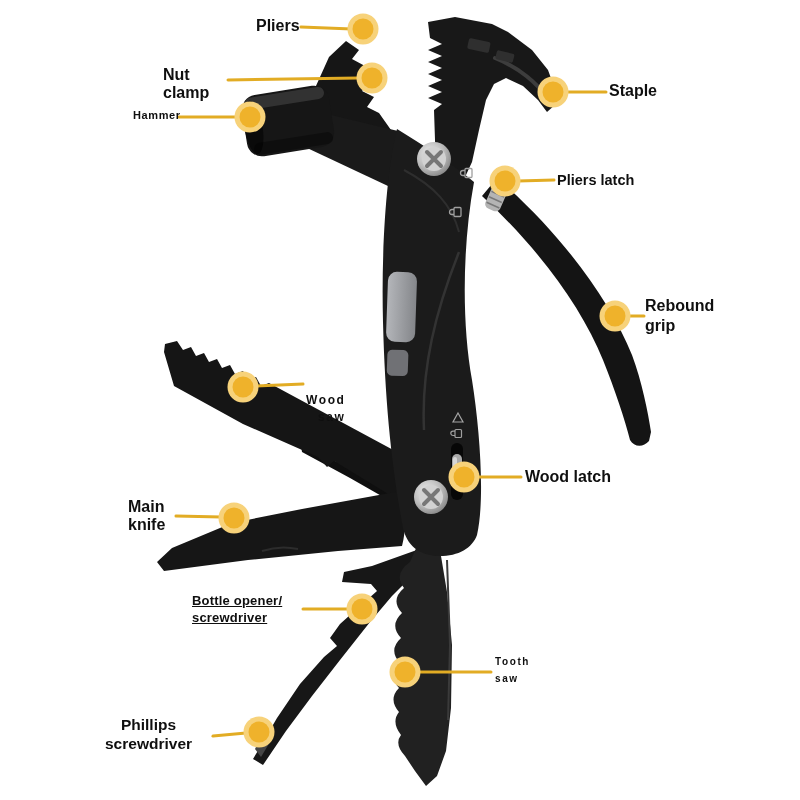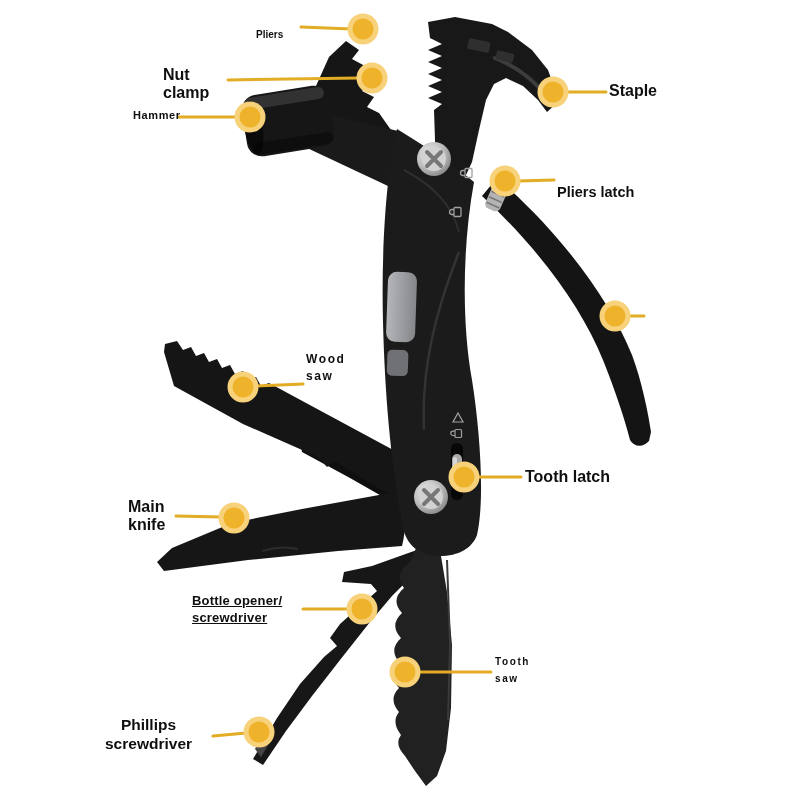--- a/index.html
+++ b/index.html
@@ -6,27 +6,27 @@
   body{width:800px;height:800px;font-family:"Liberation Sans",sans-serif;}
   .stage{position:relative;width:800px;height:800px;background:#fff;overflow:hidden;}
   .stage svg{position:absolute;left:0;top:0;}
   .label{
     position:absolute;
     white-space:pre-line;
     font-weight:700;
     color:#0f0f0f;
     line-height:1.15;
   }
-  .lb-pliers{left:256px;top:17px;font-size:10px;margin-top:12px;}
+  .lb-pliers{left:256px;top:17px;font-size:16px;}
   .lb-nut-clamp{left:163px;top:58px;font-size:16px;line-height:18px;margin-top:8px;}
   .lb-hammer{left:133px;top:109px;font-size:11px;letter-spacing:.6px;}
   .lb-staple{left:609px;top:82px;font-size:16px;}
-  .lb-pliers-latch{left:557px;top:184px;font-size:14.5px;}
+  .lb-pliers-latch{left:557px;top:172px;font-size:14.5px;}
   .lb-rebound-grip{left:645px;top:296px;font-size:16px;line-height:20px;}
-  .lb-wood-saw{left:306px;top:351px;font-size:12px;letter-spacing:1.6px;line-height:17px;}
+  .lb-wood-saw{left:306px;top:392px;font-size:12px;letter-spacing:1.6px;line-height:17px;text-align:right;}
   .lb-tool-latch{left:525px;top:468px;font-size:16px;}
   .lb-main-knife{left:128px;top:498px;font-size:16px;line-height:18px;}
   .lb-bottle-opener{left:192px;top:592px;font-size:13px;letter-spacing:.2px;line-height:17px;text-decoration:underline;}
   .lb-tooth-saw{left:495px;top:653px;font-size:10px;letter-spacing:1.6px;line-height:17px;}
   .lb-phillips{left:105px;top:715px;font-size:15.5px;line-height:19px;text-align:center;}
 </style>
 </head>
 <body>
 
 <div class="stage">
@@ -207,23 +207,25 @@
       </g>
     </g>
   </svg>
 
   <div class="label lb-pliers">Pliers</div>
   <div class="label lb-nut-clamp">Nut
 clamp</div>
   <div class="label lb-hammer">Hammer</div>
   <div class="label lb-staple">Staple</div>
   <div class="label lb-pliers-latch">Pliers latch</div>
+  <div class="label lb-rebound-grip">Rebound
+grip</div>
   <div class="label lb-wood-saw">Wood
 saw</div>
-  <div class="label lb-tool-latch">Tooth latch</div>
+  <div class="label lb-tool-latch">Wood latch</div>
   <div class="label lb-main-knife">Main
 knife</div>
   <div class="label lb-bottle-opener">Bottle opener/
 screwdriver</div>
   <div class="label lb-tooth-saw">Tooth
 saw</div>
   <div class="label lb-phillips">Phillips
 screwdriver</div>
 
 </div>

